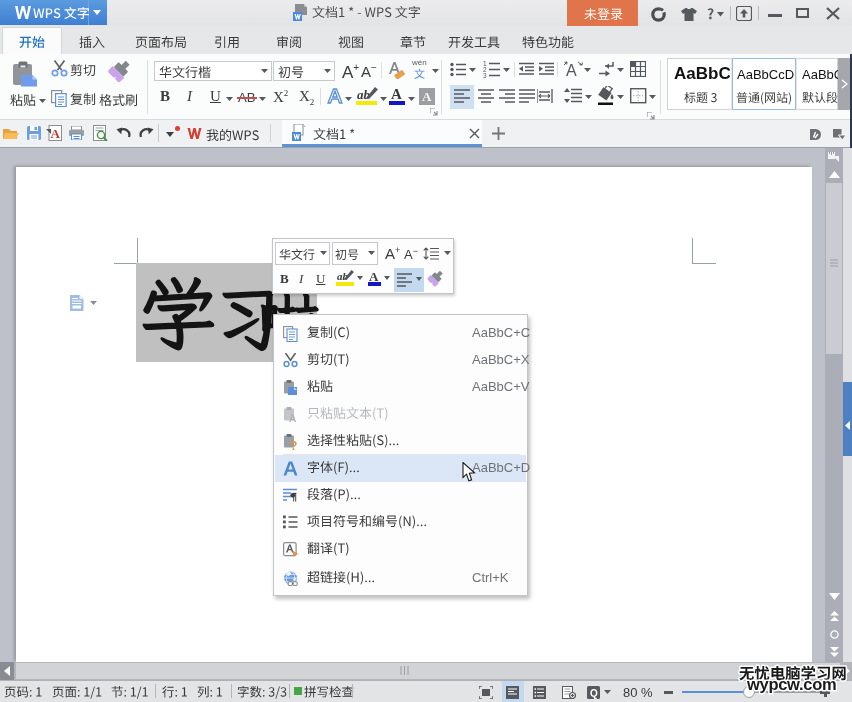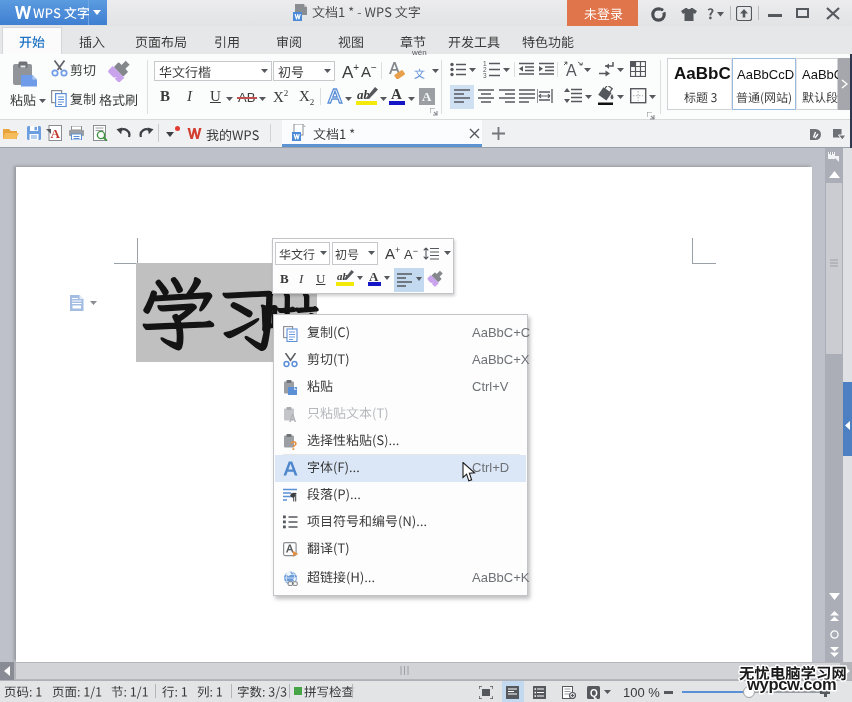--- a/index.html
+++ b/index.html
@@ -146,21 +146,21 @@
   </svg>
 <div class="abs" style="left:342px;top:62px;font:17px 'Liberation Sans';color:#3a3a3a">A<sup style="font-size:10px">+</sup></div>
 <div class="abs" style="left:361px;top:62px;font:15px 'Liberation Sans';color:#3a3a3a">A<sup style="font-size:10px">−</sup></div>
 <div class="abs" style="left:381px;top:62px;width:1px;height:17px;background:#dcdee0"></div>
 <svg class="abs" style="left:388px;top:61px" width="17" height="18">
 <path d="M1 13 L5.5 1 L7.5 1 L12 13 L10 13 L8.9 9.8 L4.1 9.8 L3 13 Z M4.8 8 L8.2 8 L6.5 3.2 Z" fill="#84878c"></path>
 <g transform="rotate(-35 11.5 13.5)">
       <rect x="6.5" y="11" width="10" height="5.5" rx="1" fill="#e8a04c"></rect>
     </g>
   </svg>
-<div class="abs" style="left:412px;top:48px;font:8px 'Liberation Sans';color:#55585d">wén</div>
+<div class="abs" style="left:412px;top:58px;font:8px 'Liberation Sans';color:#55585d">wén</div>
 <svg style="position:absolute;left:414px;top:67px;overflow:visible" width="13" height="14">
     <path d="M4.7 1.9C5.0 2.5 5.3 3.2 5.5 3.7L6.4 3.4C6.2 2.9 5.8 2.2 5.5 1.7ZM0.5 3.7V4.5H2.3C2.9 6.2 3.8 7.6 4.9 8.8C3.7 9.8 2.2 10.6 0.4 11.1C0.6 11.3 0.8 11.7 0.9 11.9C2.8 11.3 4.3 10.5 5.5 9.4C6.8 10.5 8.3 11.3 10.1 11.8C10.2 11.6 10.4 11.2 10.6 11.0C8.9 10.6 7.4 9.8 6.2 8.8C7.3 7.7 8.1 6.2 8.8 4.5H10.5V3.7ZM5.5 8.2C4.5 7.2 3.7 5.9 3.1 4.5H7.8C7.3 6.0 6.5 7.2 5.5 8.2Z" fill="#5b8fd6"></path>
   </svg>
 <svg class="abs" style="left:432px;top:69px" width="8" height="5">
     <path d="M0 0 L7 0 L3.5 4 Z" fill="#55585d"></path>
   </svg>
 <div class="abs" style="left:160px;top:88px;font:bold 15px 'Liberation Serif';color:#3a3a3a">B</div>
 <div class="abs" style="left:187px;top:88px;font:italic 15px 'Liberation Serif';color:#3a3a3a">I</div>
 <div class="abs" style="left:210px;top:88px;font:15px 'Liberation Serif';color:#3a3a3a;text-decoration:underline">U</div>
 <svg class="abs" style="left:226px;top:97px" width="8" height="5">
@@ -521,21 +521,21 @@
 <div class="abs" style="left:472px;top:352px;width:50px;font:13px 'Liberation Sans';color:#6e7176">AaBbC+X</div>
 <svg class="abs" style="left:283px;top:380px" width="15" height="16">
 <rect x="1" y="1.5" width="10" height="12" rx="1" fill="#9b9ea3"></rect>
 <rect x="3.5" y="0" width="5" height="3" rx="0.8" fill="#6e7176"></rect>
 <path d="M5 7 h9 v8 h-9 Z" fill="#5b8fd6"></path>
     <path d="M11 7 l3 3 h-3 Z" fill="#c9dcf5"></path>
   </svg>
 <svg style="position:absolute;left:307px;top:378px;overflow:visible" width="28" height="17">
     <path d="M0.7 3.2C1.1 4.1 1.4 5.2 1.5 6.0L2.3 5.8C2.2 5.0 1.8 3.9 1.5 3.0ZM5.2 2.9C5.0 3.7 4.6 5.0 4.2 5.8L4.9 6.0C5.3 5.3 5.7 4.1 6.1 3.1ZM6.0 8.3V14.0H6.9V13.4H11.1V14.0H12.1V8.3H9.2V5.6H12.5V4.7H9.2V2.1H8.2V8.3ZM6.9 12.5V9.2H11.1V12.5ZM0.6 6.6V7.5H2.7C2.2 8.9 1.2 10.6 0.4 11.5C0.5 11.7 0.8 12.1 0.9 12.4C1.6 11.6 2.3 10.3 2.9 8.9V14.0H3.8V9.1C4.4 9.8 5.0 10.6 5.3 11.0L5.8 10.3C5.6 9.9 4.3 8.6 3.8 8.2V7.5H6.0V6.6H3.8V2.1H2.9V6.6Z M15.9 4.5V8.2C15.9 9.8 15.7 12.1 13.5 13.4C13.7 13.6 13.9 13.9 14.1 14.1C16.5 12.5 16.8 10.1 16.8 8.2V4.5ZM16.5 11.3C17.0 12.1 17.6 13.1 17.9 13.7L18.6 13.2C18.3 12.6 17.7 11.6 17.2 10.9ZM14.1 2.8V10.7H14.9V3.7H17.7V10.7H18.6V2.8ZM19.3 8.3V14.0H20.2V13.4H24.2V14.0H25.1V8.3H22.3V5.6H25.5V4.7H22.3V2.1H21.4V8.3ZM20.2 12.5V9.2H24.2V12.5Z" fill="#3a3a3a"></path>
   </svg>
-<div class="abs" style="left:472px;top:379px;width:50px;font:13px 'Liberation Sans';color:#6e7176">Ctrl+V</div>
+<div class="abs" style="left:472px;top:379px;width:50px;font:13px 'Liberation Sans';color:#6e7176">AaBbC+V</div>
 <svg class="abs" style="left:283px;top:407px" width="15" height="16">
 <rect x="1" y="1.5" width="10" height="12" rx="1" fill="#c3c5c9"></rect>
 <rect x="3.5" y="0" width="5" height="3" rx="0.8" fill="#aaacb0"></rect>
 <text x="6" y="15" font-family="Liberation Sans" font-size="10" font-weight="bold" fill="#b0b3b8">A</text>
   </svg>
 <svg style="position:absolute;left:307px;top:405px;overflow:visible" width="83" height="17">
     <path d="M7.7 10.6C9.0 11.6 10.6 13.1 11.4 14.0L12.3 13.5C11.5 12.5 9.8 11.1 8.5 10.1ZM4.3 10.2C3.6 11.3 2.0 12.6 0.6 13.4C0.9 13.6 1.2 13.9 1.4 14.1C2.8 13.2 4.4 11.8 5.4 10.6ZM3.1 4.0H9.9V8.0H3.1ZM2.1 3.0V9.0H11.0V3.0Z M13.7 3.2C14.1 4.1 14.4 5.2 14.5 6.0L15.3 5.8C15.2 5.0 14.8 3.9 14.5 3.0ZM18.2 2.9C18.0 3.7 17.6 5.0 17.2 5.8L17.9 6.0C18.3 5.3 18.7 4.1 19.1 3.1ZM19.0 8.3V14.0H19.9V13.4H24.1V14.0H25.1V8.3H22.2V5.6H25.5V4.7H22.2V2.1H21.2V8.3ZM19.9 12.5V9.2H24.1V12.5ZM13.6 6.6V7.5H15.7C15.2 8.9 14.2 10.6 13.4 11.5C13.5 11.7 13.8 12.1 13.9 12.4C14.6 11.6 15.3 10.3 15.9 8.9V14.0H16.8V9.1C17.4 9.8 18.0 10.6 18.3 11.0L18.9 10.3C18.6 9.9 17.3 8.6 16.8 8.2V7.5H19.0V6.6H16.8V2.1H15.9V6.6Z M28.9 4.5V8.2C28.9 9.8 28.7 12.1 26.5 13.4C26.7 13.6 26.9 13.9 27.1 14.1C29.5 12.5 29.8 10.1 29.8 8.2V4.5ZM29.5 11.3C30.0 12.1 30.6 13.1 30.9 13.7L31.6 13.2C31.3 12.6 30.7 11.6 30.2 10.9ZM27.1 2.8V10.7H27.9V3.7H30.7V10.7H31.6V2.8ZM32.3 8.3V14.0H33.2V13.4H37.2V14.0H38.1V8.3H35.3V5.6H38.5V4.7H35.3V2.1H34.4V8.3ZM33.2 12.5V9.2H37.2V12.5Z M44.5 2.3C44.9 2.9 45.3 3.8 45.5 4.3L46.5 4.0C46.4 3.5 45.9 2.6 45.5 2.0ZM39.6 4.4V5.3H41.7C42.4 7.3 43.5 9.0 44.8 10.4C43.4 11.6 41.6 12.5 39.5 13.1C39.7 13.3 40.0 13.8 40.1 14.0C42.2 13.3 44.1 12.4 45.5 11.1C47.0 12.4 48.8 13.4 50.9 13.9C51.1 13.7 51.4 13.3 51.6 13.1C49.5 12.5 47.7 11.6 46.3 10.4C47.6 9.0 48.6 7.4 49.3 5.3H51.4V4.4ZM45.6 9.7C44.3 8.5 43.4 7.0 42.7 5.3H48.2C47.6 7.1 46.7 8.5 45.6 9.7Z M58.0 2.1V4.8H52.8V5.8H56.8C55.8 8.0 54.2 10.1 52.5 11.2C52.7 11.4 53.0 11.7 53.2 12.0C55.1 10.7 56.8 8.4 57.8 5.8H58.0V10.6H54.9V11.6H58.0V14.0H59.0V11.6H62.0V10.6H59.0V5.8H59.2C60.2 8.4 61.9 10.7 63.8 11.9C64.0 11.7 64.3 11.3 64.5 11.1C62.7 10.1 61.1 8.0 60.2 5.8H64.2V4.8H59.0V2.1Z M68.1 15.5 68.8 15.2C67.7 13.4 67.2 11.2 67.2 9.0C67.2 6.8 67.7 4.6 68.8 2.7L68.1 2.4C66.9 4.3 66.2 6.4 66.2 9.0C66.2 11.5 66.9 13.6 68.1 15.5Z M72.7 13.0H73.9V4.5H76.8V3.5H69.8V4.5H72.7Z M78.5 15.5C79.7 13.6 80.4 11.5 80.4 9.0C80.4 6.4 79.7 4.3 78.5 2.4L77.7 2.7C78.8 4.6 79.4 6.8 79.4 9.0C79.4 11.2 78.8 13.4 77.7 15.2Z" fill="#b4b7bc"></path>
   </svg>
 <svg class="abs" style="left:283px;top:434px" width="16" height="16">
 <rect x="1" y="1.5" width="10" height="12" rx="1" fill="#9b9ea3"></rect>
@@ -544,21 +544,21 @@
   </svg>
 <svg style="position:absolute;left:307px;top:432px;overflow:visible" width="94" height="17">
     <path d="M0.8 3.1C1.5 3.7 2.4 4.6 2.8 5.2L3.6 4.6C3.2 4.0 2.3 3.1 1.5 2.5ZM5.8 2.5C5.5 3.6 4.9 4.8 4.2 5.5C4.5 5.7 4.9 5.9 5.1 6.1C5.4 5.7 5.7 5.2 5.9 4.7H7.8V6.6H4.2V7.5H6.5C6.3 9.2 5.8 10.4 3.8 11.1C4.0 11.3 4.3 11.7 4.4 11.9C6.6 11.1 7.2 9.6 7.5 7.5H8.8V10.5C8.8 11.5 9.0 11.8 10.0 11.8C10.2 11.8 11.1 11.8 11.3 11.8C12.1 11.8 12.4 11.4 12.5 9.7C12.2 9.7 11.8 9.5 11.6 9.3C11.6 10.7 11.5 10.9 11.2 10.9C11.0 10.9 10.3 10.9 10.2 10.9C9.8 10.9 9.8 10.8 9.8 10.5V7.5H12.4V6.6H8.8V4.7H11.8V3.9H8.8V2.1H7.8V3.9H6.3C6.5 3.5 6.6 3.1 6.7 2.7ZM3.3 7.1H0.7V8.0H2.3V11.9C1.8 12.2 1.2 12.6 0.6 13.2L1.2 14.0C2.0 13.2 2.7 12.6 3.2 12.6C3.4 12.6 3.8 12.9 4.4 13.2C5.2 13.8 6.3 13.9 7.8 13.9C9.1 13.9 11.3 13.8 12.3 13.8C12.3 13.5 12.5 13.0 12.6 12.7C11.3 12.9 9.3 13.0 7.8 13.0C6.4 13.0 5.3 12.9 4.5 12.4C3.9 12.0 3.6 11.7 3.3 11.7Z M15.3 2.1V4.7H13.6V5.6H15.3V8.4C14.6 8.6 14.0 8.8 13.5 8.9L13.7 9.9L15.3 9.3V12.8C15.3 13.0 15.2 13.1 15.1 13.1C14.9 13.1 14.4 13.1 13.9 13.1C14.0 13.3 14.1 13.7 14.1 14.0C15.0 14.0 15.5 14.0 15.8 13.8C16.1 13.7 16.2 13.4 16.2 12.8V9.0L17.8 8.5L17.6 7.6L16.2 8.1V5.6H17.8V4.7H16.2V2.1ZM23.5 3.7C23.0 4.3 22.3 4.9 21.6 5.4C20.9 4.9 20.4 4.3 19.9 3.7ZM18.1 2.8V3.7H19.0C19.5 4.5 20.1 5.3 20.9 5.9C19.8 6.5 18.7 7.0 17.6 7.3C17.8 7.5 18.0 7.8 18.1 8.1C19.3 7.7 20.5 7.2 21.6 6.5C22.6 7.2 23.8 7.7 25.1 8.1C25.2 7.8 25.5 7.4 25.7 7.3C24.4 7.0 23.3 6.6 22.4 6.0C23.4 5.2 24.3 4.2 24.8 3.1L24.2 2.7L24.1 2.8ZM21.1 7.6V8.8H18.4V9.7H21.1V11.0H17.8V11.9H21.1V14.1H22.0V11.9H25.4V11.0H22.0V9.7H24.5V8.8H22.0V7.6Z M28.2 2.1V14.0H29.2V2.1ZM27.0 4.6C26.9 5.6 26.7 7.0 26.4 7.9L27.1 8.2C27.5 7.2 27.7 5.7 27.8 4.7ZM29.3 4.5C29.7 5.2 30.1 6.1 30.2 6.7L30.9 6.3C30.8 5.8 30.4 4.9 30.0 4.2ZM30.3 12.6V13.6H38.3V12.6H35.1V9.4H37.7V8.5H35.1V5.8H38.0V4.8H35.1V2.1H34.1V4.8H32.5C32.6 4.2 32.8 3.5 32.9 2.8L32.0 2.7C31.7 4.4 31.1 6.2 30.4 7.3C30.6 7.4 31.1 7.7 31.3 7.8C31.6 7.2 31.9 6.6 32.2 5.8H34.1V8.5H31.3V9.4H34.1V12.6Z M39.7 3.2C40.1 4.1 40.4 5.2 40.5 6.0L41.3 5.8C41.2 5.0 40.8 3.9 40.5 3.0ZM44.2 2.9C44.0 3.7 43.6 5.0 43.2 5.8L43.9 6.0C44.3 5.3 44.7 4.1 45.1 3.1ZM45.0 8.3V14.0H45.9V13.4H50.1V14.0H51.1V8.3H48.2V5.6H51.5V4.7H48.2V2.1H47.2V8.3ZM45.9 12.5V9.2H50.1V12.5ZM39.6 6.6V7.5H41.7C41.2 8.9 40.2 10.6 39.4 11.5C39.5 11.7 39.8 12.1 39.9 12.4C40.6 11.6 41.3 10.3 41.9 8.9V14.0H42.8V9.1C43.4 9.8 44.0 10.6 44.3 11.0L44.9 10.3C44.6 9.9 43.3 8.6 42.8 8.2V7.5H45.0V6.6H42.8V2.1H41.9V6.6Z M54.9 4.5V8.2C54.9 9.8 54.7 12.1 52.5 13.4C52.7 13.6 52.9 13.9 53.1 14.1C55.5 12.5 55.8 10.1 55.8 8.2V4.5ZM55.5 11.3C56.0 12.1 56.6 13.1 56.9 13.7L57.6 13.2C57.3 12.6 56.7 11.6 56.2 10.9ZM53.1 2.8V10.7H53.9V3.7H56.7V10.7H57.6V2.8ZM58.3 8.3V14.0H59.2V13.4H63.2V14.0H64.1V8.3H61.3V5.6H64.5V4.7H61.3V2.1H60.4V8.3ZM59.2 12.5V9.2H63.2V12.5Z M68.1 15.5 68.8 15.2C67.7 13.4 67.2 11.2 67.2 9.0C67.2 6.8 67.7 4.6 68.8 2.7L68.1 2.4C66.9 4.3 66.2 6.4 66.2 9.0C66.2 11.5 66.9 13.6 68.1 15.5Z M73.3 13.2C75.3 13.2 76.6 12.0 76.6 10.5C76.6 9.0 75.7 8.4 74.6 7.9L73.3 7.3C72.5 7.0 71.7 6.7 71.7 5.7C71.7 4.9 72.4 4.4 73.5 4.4C74.3 4.4 75.0 4.7 75.6 5.2L76.3 4.5C75.6 3.8 74.6 3.3 73.5 3.3C71.7 3.3 70.5 4.4 70.5 5.8C70.5 7.2 71.5 7.9 72.4 8.3L73.8 8.9C74.7 9.3 75.4 9.6 75.4 10.6C75.4 11.5 74.6 12.1 73.4 12.1C72.4 12.1 71.4 11.6 70.7 10.9L70.0 11.8C70.8 12.6 72.0 13.2 73.3 13.2Z M78.4 15.5C79.6 13.6 80.3 11.5 80.3 9.0C80.3 6.4 79.6 4.3 78.4 2.4L77.7 2.7C78.8 4.6 79.4 6.8 79.4 9.0C79.4 11.2 78.8 13.4 77.7 15.2Z M83.3 13.2C83.8 13.2 84.2 12.8 84.2 12.3C84.2 11.7 83.8 11.4 83.3 11.4C82.9 11.4 82.5 11.7 82.5 12.3C82.5 12.8 82.9 13.2 83.3 13.2Z M87.0 13.2C87.4 13.2 87.8 12.8 87.8 12.3C87.8 11.7 87.4 11.4 87.0 11.4C86.5 11.4 86.1 11.7 86.1 12.3C86.1 12.8 86.5 13.2 87.0 13.2Z M90.6 13.2C91.0 13.2 91.4 12.8 91.4 12.3C91.4 11.7 91.0 11.4 90.6 11.4C90.1 11.4 89.7 11.7 89.7 12.3C89.7 12.8 90.1 13.2 90.6 13.2Z" fill="#3a3a3a"></path>
   </svg>
 <svg class="abs" style="left:283px;top:461px" width="15" height="15">
 <path d="M0.5 14.5 L5.8 0.5 L9.2 0.5 L14.5 14.5 L11.8 14.5 L10.4 10.8 L4.6 10.8 L3.2 14.5 Z M5.4 8.6 L9.6 8.6 L7.5 2.8 Z" fill="#4e87cd"></path>
   </svg>
 <svg style="position:absolute;left:307px;top:459px;overflow:visible" width="54" height="17">
     <path d="M6.0 8.3V9.1H0.9V10.0H6.0V12.8C6.0 13.0 5.9 13.1 5.7 13.1C5.4 13.1 4.6 13.1 3.7 13.1C3.9 13.3 4.1 13.8 4.1 14.0C5.3 14.0 5.9 14.0 6.4 13.9C6.9 13.7 7.0 13.4 7.0 12.8V10.0H12.1V9.1H7.0V8.6C8.2 8.0 9.3 7.1 10.1 6.3L9.5 5.8L9.2 5.8H3.0V6.8H8.3C7.6 7.3 6.7 7.9 6.0 8.3ZM5.5 2.3C5.8 2.6 6.0 3.1 6.2 3.4H1.0V6.1H2.0V4.4H11.0V6.1H12.0V3.4H7.3C7.1 3.0 6.8 2.4 6.5 2.0Z M16.3 2.1C15.6 4.1 14.5 6.0 13.4 7.3C13.6 7.5 13.9 8.1 14.0 8.3C14.4 7.8 14.7 7.3 15.1 6.8V14.0H16.0V5.1C16.5 4.3 16.8 3.3 17.2 2.4ZM18.4 10.7V11.6H20.6V14.0H21.5V11.6H23.6V10.7H21.5V6.2C22.3 8.5 23.6 10.7 24.9 11.9C25.1 11.6 25.4 11.3 25.6 11.1C24.2 10.0 22.9 7.8 22.1 5.6H25.4V4.7H21.5V2.1H20.6V4.7H16.9V5.6H20.0C19.2 7.9 17.8 10.1 16.4 11.2C16.6 11.4 16.9 11.7 17.1 11.9C18.4 10.7 19.7 8.6 20.6 6.3V10.7Z M29.1 15.5 29.8 15.2C28.7 13.4 28.2 11.2 28.2 9.0C28.2 6.8 28.7 4.6 29.8 2.7L29.1 2.4C27.9 4.3 27.2 6.4 27.2 9.0C27.2 11.5 27.9 13.6 29.1 15.5Z M31.7 13.0H32.9V8.7H36.5V7.7H32.9V4.5H37.2V3.5H31.7Z M38.9 15.5C40.1 13.6 40.8 11.5 40.8 9.0C40.8 6.4 40.1 4.3 38.9 2.4L38.1 2.7C39.2 4.6 39.8 6.8 39.8 9.0C39.8 11.2 39.2 13.4 38.1 15.2Z M43.8 13.2C44.2 13.2 44.6 12.8 44.6 12.3C44.6 11.7 44.2 11.4 43.8 11.4C43.3 11.4 42.9 11.7 42.9 12.3C42.9 12.8 43.3 13.2 43.8 13.2Z M47.4 13.2C47.9 13.2 48.2 12.8 48.2 12.3C48.2 11.7 47.9 11.4 47.4 11.4C46.9 11.4 46.5 11.7 46.5 12.3C46.5 12.8 46.9 13.2 47.4 13.2Z M51.0 13.2C51.5 13.2 51.9 12.8 51.9 12.3C51.9 11.7 51.5 11.4 51.0 11.4C50.5 11.4 50.1 11.7 50.1 12.3C50.1 12.8 50.5 13.2 51.0 13.2Z" fill="#3a3a3a"></path>
   </svg>
-<div class="abs" style="left:472px;top:460px;width:50px;font:13px 'Liberation Sans';color:#6e7176">Ctrl+D</div>
+<div class="abs" style="left:472px;top:460px;width:50px;font:13px 'Liberation Sans';color:#6e7176">AaBbC+D</div>
 <svg class="abs" style="left:283px;top:488px" width="15" height="14">
 <path d="M0 1.5 h14 M0 5 h8 M0 8.5 h8 M0 12 h4" stroke="#5b8fd6" stroke-width="1.5"></path>
 <circle cx="9.8" cy="7.3" r="2.4" fill="#3c3f44"></circle>
 <rect x="9.8" y="4.9" width="3.4" height="1.1" fill="#3c3f44"></rect>
 <rect x="10.2" y="4.9" width="1" height="8.6" fill="#3c3f44"></rect>
 <rect x="12.2" y="4.9" width="1" height="8.6" fill="#3c3f44"></rect>
   </svg>
 <svg style="position:absolute;left:307px;top:486px;overflow:visible" width="55" height="17">
     <path d="M7.0 2.6V4.1C7.0 5.1 6.8 6.2 5.5 7.1C5.7 7.2 6.1 7.5 6.2 7.7C7.6 6.8 7.9 5.3 7.9 4.2V3.4H9.7V5.9C9.7 6.7 9.9 7.1 10.8 7.1C10.9 7.1 11.6 7.1 11.7 7.1C12.0 7.1 12.3 7.1 12.4 7.0C12.4 6.8 12.3 6.5 12.3 6.3C12.2 6.3 11.9 6.3 11.7 6.3C11.6 6.3 11.0 6.3 10.8 6.3C10.7 6.3 10.6 6.2 10.6 5.9V2.6ZM6.1 8.0V8.8H7.0L6.5 9.0C6.9 10.1 7.5 11.0 8.2 11.8C7.3 12.5 6.3 13.0 5.1 13.3C5.3 13.5 5.5 13.8 5.6 14.1C6.9 13.7 8.0 13.2 8.9 12.5C9.8 13.2 10.7 13.7 11.9 14.0C12.0 13.8 12.3 13.4 12.5 13.2C11.4 12.9 10.4 12.4 9.6 11.8C10.5 10.9 11.2 9.7 11.5 8.2L10.9 7.9L10.8 8.0ZM7.3 8.8H10.4C10.0 9.8 9.5 10.6 8.9 11.2C8.2 10.5 7.7 9.7 7.3 8.8ZM1.5 3.2V10.8L0.4 11.0L0.6 11.9L1.5 11.7V13.9H2.5V11.6L5.7 11.1L5.6 10.2L2.5 10.7V8.8H5.4V7.9H2.5V6.1H5.4V5.3H2.5V3.8C3.6 3.5 4.8 3.2 5.8 2.7L5.0 2.0C4.2 2.4 2.8 2.9 1.6 3.2Z M13.8 13.2 14.5 14.0C15.3 13.0 16.2 11.8 17.0 10.7L16.4 10.0C15.6 11.1 14.5 12.5 13.8 13.2ZM14.4 5.5C15.1 5.9 16.1 6.5 16.6 6.9L17.2 6.1C16.7 5.7 15.7 5.2 15.0 4.8ZM13.5 8.0C14.3 8.3 15.3 8.9 15.8 9.3L16.3 8.6C15.9 8.2 14.9 7.6 14.1 7.3ZM19.8 4.5C19.2 5.5 18.2 6.7 16.8 7.6C17.0 7.8 17.3 8.0 17.5 8.2C18.0 7.9 18.5 7.4 19.0 7.0C19.4 7.4 20.0 7.9 20.6 8.3C19.4 8.9 18.1 9.4 16.9 9.7C17.1 9.9 17.3 10.2 17.4 10.5L18.2 10.2V14.0H19.2V13.5H23.3V14.0H24.2V10.2H18.5C19.5 9.8 20.5 9.4 21.4 8.8C22.6 9.5 23.9 10.0 25.1 10.4C25.2 10.2 25.5 9.8 25.7 9.6C24.5 9.3 23.3 8.8 22.2 8.3C23.2 7.6 24.0 6.8 24.6 5.9L24.0 5.5L23.8 5.5H20.2C20.4 5.3 20.6 5.0 20.7 4.7ZM19.2 12.7V10.9H23.3V12.7ZM23.2 6.3C22.7 6.8 22.1 7.4 21.4 7.8C20.7 7.4 20.0 6.9 19.5 6.4L19.6 6.3ZM13.8 3.0V3.9H16.7V5.0H17.7V3.9H21.2V5.0H22.2V3.9H25.2V3.0H22.2V2.1H21.2V3.0H17.7V2.1H16.7V3.0Z M29.1 15.5 29.8 15.2C28.7 13.4 28.2 11.2 28.2 9.0C28.2 6.8 28.7 4.6 29.8 2.7L29.1 2.4C27.9 4.3 27.2 6.4 27.2 9.0C27.2 11.5 27.9 13.6 29.1 15.5Z M31.7 13.0H32.9V9.2H34.5C36.6 9.2 38.0 8.3 38.0 6.3C38.0 4.2 36.6 3.5 34.4 3.5H31.7ZM32.9 8.2V4.4H34.3C35.9 4.4 36.8 4.9 36.8 6.3C36.8 7.6 36.0 8.2 34.3 8.2Z M39.9 15.5C41.1 13.6 41.8 11.5 41.8 9.0C41.8 6.4 41.1 4.3 39.9 2.4L39.2 2.7C40.3 4.6 40.8 6.8 40.8 9.0C40.8 11.2 40.3 13.4 39.2 15.2Z M44.8 13.2C45.3 13.2 45.7 12.8 45.7 12.3C45.7 11.7 45.3 11.4 44.8 11.4C44.3 11.4 44.0 11.7 44.0 12.3C44.0 12.8 44.3 13.2 44.8 13.2Z M48.4 13.2C48.9 13.2 49.3 12.8 49.3 12.3C49.3 11.7 48.9 11.4 48.4 11.4C48.0 11.4 47.6 11.7 47.6 12.3C47.6 12.8 48.0 13.2 48.4 13.2Z M52.1 13.2C52.5 13.2 52.9 12.8 52.9 12.3C52.9 11.7 52.5 11.4 52.1 11.4C51.6 11.4 51.2 11.7 51.2 12.3C51.2 12.8 51.6 13.2 52.1 13.2Z" fill="#3a3a3a"></path>
   </svg>
@@ -584,21 +584,21 @@
 <path d="M7.5 0.5 a4.2 6.5 0 0 0 0 13 a4.2 6.5 0 0 0 0 -13 M1 7 h13 M2 3.3 h11 M2 10.7 h11" stroke="#d5e4f5" stroke-width="0.9" fill="none"></path>
 <path d="M3 2 a6.5 6.5 0 0 1 4 -1.4 l1.5 2.8 l-3.5 1.8 Z" fill="#eef4fb"></path>
 <path d="M10 8 l3 -1.5 a6.5 6.5 0 0 1 -1.5 4.5 Z" fill="#eef4fb"></path>
 <rect x="5.2" y="10.8" width="4.2" height="3.6" rx="0.6" fill="#fdfdfd" stroke="#6b6e73" stroke-width="0.9"></rect>
 <rect x="10" y="10.8" width="4.2" height="3.6" rx="0.6" fill="#fdfdfd" stroke="#6b6e73" stroke-width="0.9"></rect>
 <path d="M9.4 12.6 h1.2" stroke="#6b6e73" stroke-width="0.9"></path>
   </svg>
 <svg style="position:absolute;left:307px;top:569px;overflow:visible" width="70" height="17">
     <path d="M7.7 8.5H10.8V10.9H7.7ZM6.8 7.7V11.7H11.8V7.7ZM1.3 7.9C1.2 10.2 1.1 12.3 0.4 13.6C0.6 13.7 1.0 13.9 1.1 14.1C1.5 13.4 1.8 12.5 1.9 11.5C2.8 13.3 4.4 13.7 7.2 13.7H12.2C12.3 13.4 12.5 13.0 12.6 12.7C11.8 12.8 7.8 12.8 7.2 12.8C5.9 12.8 4.9 12.7 4.1 12.3V9.7H6.1V8.9H4.1V7.0H6.1C6.3 7.2 6.6 7.3 6.7 7.4C8.1 6.6 8.9 5.4 9.1 3.5H11.1C11.0 5.2 10.9 5.8 10.8 6.0C10.7 6.1 10.5 6.1 10.3 6.1C10.2 6.1 9.7 6.1 9.1 6.1C9.3 6.3 9.3 6.7 9.4 6.9C9.9 7.0 10.5 7.0 10.8 6.9C11.1 6.9 11.3 6.8 11.5 6.6C11.8 6.3 12.0 5.4 12.1 3.0C12.1 2.9 12.1 2.6 12.1 2.6H6.4V3.5H8.2C8.0 5.0 7.4 6.0 6.2 6.7V6.1H3.9V4.5H6.0V3.6H3.9V2.1H3.0V3.6H0.9V4.5H3.0V6.1H0.7V7.0H3.2V11.8C2.7 11.4 2.3 10.7 2.1 9.9C2.1 9.3 2.1 8.6 2.1 8.0Z M17.6 2.9C18.0 3.6 18.4 4.6 18.6 5.2L19.4 4.9C19.2 4.2 18.8 3.3 18.4 2.6ZM14.8 2.1C14.5 3.3 14.0 4.5 13.4 5.3C13.5 5.6 13.8 6.0 13.8 6.2C14.2 5.7 14.6 5.1 14.9 4.4H17.4V3.6H15.2C15.4 3.2 15.5 2.7 15.6 2.3ZM13.6 8.7V9.5H15.1V12.0C15.1 12.6 14.7 13.0 14.4 13.2C14.6 13.4 14.9 13.7 15.0 13.9C15.1 13.7 15.5 13.4 17.4 12.1C17.3 11.9 17.2 11.5 17.1 11.3L16.0 12.1V9.5H17.4V8.7H16.0V6.9H17.1V6.0H14.1V6.9H15.1V8.7ZM19.8 9.2V10.1H22.3V12.3H23.2V10.1H25.4V9.2H23.2V7.5H25.1L25.1 6.7H23.2V5.1H22.3V6.7H20.9C21.2 6.0 21.6 5.3 21.9 4.5H25.4V3.6H22.2C22.3 3.2 22.5 2.7 22.6 2.2L21.7 2.0C21.6 2.6 21.4 3.1 21.3 3.6H19.6V4.5H21.0C20.7 5.2 20.5 5.7 20.4 6.0C20.2 6.4 20.0 6.8 19.8 6.8C19.9 7.1 20.0 7.5 20.1 7.7C20.2 7.6 20.6 7.5 21.1 7.5H22.3V9.2ZM19.3 6.7H17.2V7.6H18.4V11.8C18.0 12.0 17.4 12.5 16.9 13.0L17.6 13.9C18.1 13.2 18.6 12.5 19.0 12.5C19.2 12.5 19.6 12.9 20.0 13.2C20.7 13.6 21.5 13.8 22.6 13.8C23.4 13.8 24.7 13.7 25.4 13.7C25.4 13.4 25.5 12.9 25.6 12.7C24.8 12.8 23.4 12.8 22.6 12.8C21.6 12.8 20.8 12.7 20.2 12.3C19.8 12.1 19.6 11.9 19.3 11.8Z M31.9 4.7C32.3 5.3 32.7 6.0 32.9 6.4L33.6 6.1C33.5 5.6 33.1 5.0 32.7 4.4ZM28.1 2.1V4.7H26.5V5.6H28.1V8.5C27.4 8.7 26.8 8.9 26.4 9.0L26.6 9.9L28.1 9.5V12.9C28.1 13.1 28.0 13.1 27.9 13.1C27.7 13.1 27.2 13.1 26.7 13.1C26.9 13.4 27.0 13.8 27.0 14.0C27.8 14.0 28.2 14.0 28.5 13.8C28.9 13.7 29.0 13.4 29.0 12.9V9.2L30.3 8.7L30.1 7.8L29.0 8.2V5.6H30.3V4.7H29.0V2.1ZM33.4 2.3C33.6 2.7 33.8 3.1 34.0 3.4H31.0V4.3H38.0V3.4H35.0C34.8 3.0 34.5 2.6 34.3 2.2ZM36.0 4.4C35.8 5.1 35.3 5.9 34.9 6.5H30.5V7.3H38.4V6.5H35.9C36.2 6.0 36.6 5.3 36.9 4.7ZM35.9 9.6C35.7 10.4 35.3 11.1 34.7 11.6C34.0 11.3 33.3 11.0 32.6 10.8C32.8 10.5 33.1 10.0 33.3 9.6ZM31.2 11.2C32.0 11.5 33.0 11.8 33.9 12.2C33.0 12.7 31.7 13.0 30.2 13.2C30.3 13.4 30.5 13.7 30.6 14.0C32.4 13.7 33.9 13.3 34.9 12.6C35.9 13.1 36.9 13.6 37.5 14.1L38.2 13.3C37.5 12.9 36.6 12.4 35.6 12.0C36.2 11.4 36.7 10.6 36.9 9.6H38.5V8.8H33.8C34.0 8.4 34.2 8.0 34.4 7.6L33.5 7.4C33.3 7.8 33.1 8.3 32.8 8.8H30.4V9.6H32.3C31.9 10.2 31.6 10.8 31.2 11.2Z M42.1 15.5 42.8 15.2C41.7 13.4 41.2 11.2 41.2 9.0C41.2 6.8 41.7 4.6 42.8 2.7L42.1 2.4C40.9 4.3 40.2 6.4 40.2 9.0C40.2 11.5 40.9 13.6 42.1 15.5Z M44.7 13.0H45.9V8.5H50.3V13.0H51.6V3.5H50.3V7.5H45.9V3.5H44.7Z M54.1 15.5C55.3 13.6 56.1 11.5 56.1 9.0C56.1 6.4 55.3 4.3 54.1 2.4L53.4 2.7C54.5 4.6 55.1 6.8 55.1 9.0C55.1 11.2 54.5 13.4 53.4 15.2Z M59.1 13.2C59.5 13.2 59.9 12.8 59.9 12.3C59.9 11.7 59.5 11.4 59.1 11.4C58.6 11.4 58.2 11.7 58.2 12.3C58.2 12.8 58.6 13.2 59.1 13.2Z M62.7 13.2C63.1 13.2 63.5 12.8 63.5 12.3C63.5 11.7 63.1 11.4 62.7 11.4C62.2 11.4 61.8 11.7 61.8 12.3C61.8 12.8 62.2 13.2 62.7 13.2Z M66.3 13.2C66.8 13.2 67.1 12.8 67.1 12.3C67.1 11.7 66.8 11.4 66.3 11.4C65.8 11.4 65.4 11.7 65.4 12.3C65.4 12.8 65.8 13.2 66.3 13.2Z" fill="#3a3a3a"></path>
   </svg>
-<div class="abs" style="left:472px;top:570px;width:50px;font:13px 'Liberation Sans';color:#6e7176">AaBbC+K</div>
+<div class="abs" style="left:472px;top:570px;width:50px;font:13px 'Liberation Sans';color:#6e7176">Ctrl+K</div>
 <svg class="abs" style="left:462px;top:462px" width="14" height="21">
 <path d="M1 0.5 L1 15.5 L4.6 12.2 L6.8 18.8 L9.6 17.8 L7.4 11.3 L12.5 10.9 Z" fill="#fff" stroke="#1a1a1a" stroke-width="1.1"></path>
   </svg>
 <div class="abs" style="left:0;top:662px;width:852px;height:18px;background:#b3b5bb"></div>
 <div class="abs" style="left:0;top:662px;width:14px;height:18px;background:#898c94"></div>
 <svg class="abs" style="left:4px;top:666px" width="7" height="10">
     <path d="M6 0 L0 5 L6 10 Z" fill="#fff"></path>
   </svg>
 <div class="abs" style="left:16px;top:663px;width:824px;height:16px;background:#d2d3d7"></div>
 <svg class="abs" style="left:400px;top:666px" width="10" height="9">
@@ -657,21 +657,21 @@
 <circle cx="10.5" cy="9.5" r="3" fill="#e3e4e6" stroke="#55585d" stroke-width="1.2"></circle>
     <path d="M10.5 8 v3 M9 9.5 h3" stroke="#55585d" stroke-width="1"></path>
   </svg>
 <svg class="abs" style="left:587px;top:686px" width="13" height="13">
 <rect x="0" y="0" width="13" height="13" rx="1.5" fill="#55585d"></rect>
 <text x="3" y="10.5" font-family="Liberation Sans" font-size="10" font-weight="bold" fill="#fff">Q</text>
   </svg>
 <svg class="abs" style="left:604px;top:690px" width="8" height="5">
     <path d="M0 0 L7 0 L3.5 4 Z" fill="#55585d"></path>
   </svg>
-<div class="abs" style="left:623px;top:685px;font:13px 'Liberation Sans';color:#3a3a3a">100 %</div>
+<div class="abs" style="left:623px;top:685px;font:13px 'Liberation Sans';color:#3a3a3a">80 %</div>
 <div class="abs" style="left:664px;top:691px;width:9px;height:2.5px;background:#55585d"></div>
 <div class="abs" style="left:682px;top:691px;width:66px;height:2px;background:#5b8fd6"></div>
 <div class="abs" style="left:748px;top:691px;width:78px;height:2px;background:#9b9ea3"></div>
 <div class="abs" style="left:743px;top:686px;width:12px;height:12px;border-radius:50%;background:#fdfdfd;border:1px solid #9b9ea3"></div>
 <div class="abs" style="left:824px;top:687px;width:2.5px;height:10px;background:#55585d"></div>
 <div class="abs" style="left:820px;top:691px;width:10px;height:2.5px;background:#55585d"></div>
 <svg class="abs" style="left:739px;top:666px;overflow:visible" width="110" height="18">
     <path d="M1.6 0.9V2.7H6.5C6.4 3.5 6.4 4.4 6.3 5.3H0.7V7.1H5.9C5.3 9.4 3.9 11.5 0.4 12.8C0.9 13.2 1.4 13.9 1.7 14.4C5.4 12.8 7.0 10.3 7.7 7.6V11.5C7.7 13.4 8.3 14.0 10.2 14.0C10.6 14.0 12.1 14.0 12.5 14.0C14.2 14.0 14.7 13.3 14.9 10.7C14.4 10.5 13.6 10.2 13.2 9.9C13.1 11.9 13.0 12.2 12.4 12.2C12.0 12.2 10.8 12.2 10.5 12.2C9.8 12.2 9.7 12.1 9.7 11.5V7.1H14.8V5.3H8.2C8.3 4.4 8.3 3.5 8.4 2.7H13.9V0.9Z M25.1 6.2V11.8C25.1 13.5 25.4 14.1 27.0 14.1C27.3 14.1 28.1 14.1 28.4 14.1C29.7 14.1 30.2 13.4 30.3 10.8C29.8 10.6 29.0 10.3 28.7 10.0C28.6 12.1 28.5 12.4 28.2 12.4C28.0 12.4 27.4 12.4 27.3 12.4C27.0 12.4 26.9 12.3 26.9 11.8V6.2ZM16.4 3.0C16.3 4.2 16.0 6.0 15.7 7.0L17.0 7.5C17.4 6.3 17.7 4.5 17.7 3.1ZM17.8 -0.1V14.4H19.6V4.0C19.8 4.7 20.1 5.6 20.2 6.1L21.5 5.5L21.5 5.2H23.2C22.9 8.2 22.1 11.1 19.7 13.0C20.2 13.3 20.8 13.8 21.1 14.3C23.8 12.1 24.7 8.7 25.0 5.2H30.0V3.5H25.1C25.2 2.3 25.2 1.2 25.2 0.0H23.4C23.4 1.2 23.4 2.3 23.3 3.5H21.3V4.6C21.0 3.9 20.7 3.1 20.5 2.5L19.6 2.8V-0.1ZM26.1 1.1C26.8 1.8 27.7 2.8 28.1 3.5L29.4 2.4C29.0 1.8 28.1 0.8 27.4 0.2Z M37.4 7.1V8.6H34.4V7.1ZM39.4 7.1H42.4V8.6H39.4ZM37.4 5.4H34.4V3.9H37.4ZM39.4 5.4V3.9H42.4V5.4ZM32.5 2.1V11.3H34.4V10.4H37.4V11.2C37.4 13.6 38.0 14.2 40.1 14.2C40.6 14.2 42.6 14.2 43.1 14.2C45.0 14.2 45.5 13.3 45.8 10.9C45.4 10.8 44.8 10.5 44.3 10.3V2.1H39.4V0.0H37.4V2.1ZM44.0 10.4C43.8 11.9 43.6 12.3 42.9 12.3C42.5 12.3 40.8 12.3 40.3 12.3C39.5 12.3 39.4 12.2 39.4 11.2V10.4Z M55.6 8.0C55.1 8.8 54.6 9.5 54.1 10.1V6.1C54.6 6.7 55.1 7.3 55.6 8.0ZM56.6 9.4C57.1 10.0 57.5 10.7 57.7 11.2L58.8 10.3V12.0H54.1V10.6C54.4 10.9 54.8 11.4 54.9 11.6C55.5 11.0 56.1 10.2 56.6 9.4ZM58.8 4.7V9.8C58.5 9.2 58.0 8.5 57.4 7.8C57.9 6.7 58.4 5.5 58.7 4.2L57.1 3.9C56.9 4.8 56.7 5.6 56.3 6.4C55.9 5.9 55.5 5.4 55.0 5.0L54.1 5.7V4.7H52.4V13.7H58.8V14.4H60.5V4.7ZM54.7 0.4C55.0 0.9 55.3 1.5 55.6 2.1H52.1V3.8H60.9V2.1H57.6C57.3 1.4 56.8 0.5 56.4 -0.1ZM50.2 1.9V4.1H48.9V1.9ZM47.3 0.5V6.2C47.3 8.3 47.3 11.3 46.5 13.4C46.8 13.6 47.5 14.1 47.8 14.4C48.4 13.0 48.7 11.0 48.8 9.2H50.2V12.4C50.2 12.6 50.1 12.7 49.9 12.7C49.8 12.7 49.3 12.7 48.8 12.6C49.0 13.1 49.3 13.8 49.3 14.2C50.1 14.2 50.7 14.2 51.2 13.9C51.6 13.7 51.7 13.2 51.7 12.4V0.5ZM50.2 5.6V7.6H48.9L48.9 6.1V5.6Z M68.3 7.7V8.6H62.4V10.3H68.3V12.3C68.3 12.5 68.2 12.6 67.9 12.6C67.6 12.6 66.5 12.6 65.5 12.5C65.8 13.0 66.1 13.8 66.2 14.3C67.5 14.3 68.5 14.3 69.2 14.0C70.0 13.8 70.2 13.3 70.2 12.3V10.3H76.2V8.6H70.2V8.3C71.5 7.7 72.8 6.9 73.7 6.0L72.5 5.1L72.2 5.2H65.2V6.8H70.1C69.5 7.1 68.9 7.4 68.3 7.7ZM67.9 0.4C68.3 1.0 68.7 1.8 68.9 2.4H66.3L66.9 2.1C66.6 1.5 66.0 0.7 65.5 0.1L63.9 0.8C64.3 1.2 64.7 1.8 65.0 2.4H62.6V5.8H64.4V4.0H74.2V5.8H76.0V2.4H73.8C74.2 1.8 74.7 1.2 75.1 0.6L73.2 0.0C72.9 0.7 72.3 1.6 71.9 2.4H69.8L70.7 2.0C70.5 1.4 70.0 0.4 69.5 -0.2Z M80.4 4.6C81.6 5.5 83.3 6.9 84.2 7.7L85.5 6.3C84.6 5.5 82.8 4.2 81.6 3.4ZM78.4 10.6 79.0 12.4C81.4 11.6 84.8 10.4 87.8 9.2L87.5 7.5C84.2 8.7 80.6 9.9 78.4 10.6ZM78.6 0.8V2.6H89.1C89.0 8.8 88.9 11.7 88.4 12.2C88.2 12.4 88.0 12.5 87.7 12.5C87.2 12.5 86.2 12.5 85.0 12.4C85.4 12.9 85.7 13.7 85.7 14.2C86.6 14.2 87.8 14.2 88.5 14.1C89.2 14.0 89.6 13.8 90.1 13.1C90.7 12.2 90.9 9.6 91.0 1.8C91.0 1.5 91.0 0.8 91.0 0.8Z M97.3 7.7C96.9 9.1 96.2 10.3 95.4 11.2V5.5C96.0 6.2 96.7 7.0 97.3 7.7ZM93.6 0.8V14.4H95.4V11.8C95.8 12.0 96.3 12.4 96.5 12.6C97.3 11.7 98.0 10.6 98.5 9.3C98.8 9.8 99.1 10.2 99.4 10.6L100.5 9.3C100.1 8.7 99.6 8.1 99.1 7.4C99.4 6.2 99.7 4.8 99.9 3.4L98.2 3.2C98.1 4.1 98.0 5.0 97.8 5.9C97.3 5.3 96.8 4.7 96.3 4.2L95.4 5.2V2.5H104.8V12.1C104.8 12.4 104.7 12.5 104.4 12.5C104.0 12.5 102.9 12.6 101.9 12.5C102.2 13.0 102.5 13.8 102.6 14.3C104.1 14.4 105.1 14.3 105.8 14.0C106.4 13.7 106.6 13.2 106.6 12.2V0.8ZM99.6 5.3C100.3 6.0 101.0 6.8 101.6 7.7C101.0 9.3 100.3 10.7 99.2 11.7C99.6 11.9 100.3 12.4 100.6 12.7C101.5 11.8 102.2 10.7 102.7 9.3C103.1 9.9 103.3 10.5 103.6 11.0L104.8 9.8C104.5 9.1 104.0 8.3 103.3 7.4C103.7 6.2 103.9 4.8 104.1 3.4L102.5 3.2C102.4 4.1 102.2 4.9 102.1 5.8C101.6 5.2 101.2 4.7 100.7 4.3Z" fill="none" stroke="#ffffff" stroke-width="3" stroke-linejoin="round"></path>
     <path d="M1.6 0.9V2.7H6.5C6.4 3.5 6.4 4.4 6.3 5.3H0.7V7.1H5.9C5.3 9.4 3.9 11.5 0.4 12.8C0.9 13.2 1.4 13.9 1.7 14.4C5.4 12.8 7.0 10.3 7.7 7.6V11.5C7.7 13.4 8.3 14.0 10.2 14.0C10.6 14.0 12.1 14.0 12.5 14.0C14.2 14.0 14.7 13.3 14.9 10.7C14.4 10.5 13.6 10.2 13.2 9.9C13.1 11.9 13.0 12.2 12.4 12.2C12.0 12.2 10.8 12.2 10.5 12.2C9.8 12.2 9.7 12.1 9.7 11.5V7.1H14.8V5.3H8.2C8.3 4.4 8.3 3.5 8.4 2.7H13.9V0.9Z M25.1 6.2V11.8C25.1 13.5 25.4 14.1 27.0 14.1C27.3 14.1 28.1 14.1 28.4 14.1C29.7 14.1 30.2 13.4 30.3 10.8C29.8 10.6 29.0 10.3 28.7 10.0C28.6 12.1 28.5 12.4 28.2 12.4C28.0 12.4 27.4 12.4 27.3 12.4C27.0 12.4 26.9 12.3 26.9 11.8V6.2ZM16.4 3.0C16.3 4.2 16.0 6.0 15.7 7.0L17.0 7.5C17.4 6.3 17.7 4.5 17.7 3.1ZM17.8 -0.1V14.4H19.6V4.0C19.8 4.7 20.1 5.6 20.2 6.1L21.5 5.5L21.5 5.2H23.2C22.9 8.2 22.1 11.1 19.7 13.0C20.2 13.3 20.8 13.8 21.1 14.3C23.8 12.1 24.7 8.7 25.0 5.2H30.0V3.5H25.1C25.2 2.3 25.2 1.2 25.2 0.0H23.4C23.4 1.2 23.4 2.3 23.3 3.5H21.3V4.6C21.0 3.9 20.7 3.1 20.5 2.5L19.6 2.8V-0.1ZM26.1 1.1C26.8 1.8 27.7 2.8 28.1 3.5L29.4 2.4C29.0 1.8 28.1 0.8 27.4 0.2Z M37.4 7.1V8.6H34.4V7.1ZM39.4 7.1H42.4V8.6H39.4ZM37.4 5.4H34.4V3.9H37.4ZM39.4 5.4V3.9H42.4V5.4ZM32.5 2.1V11.3H34.4V10.4H37.4V11.2C37.4 13.6 38.0 14.2 40.1 14.2C40.6 14.2 42.6 14.2 43.1 14.2C45.0 14.2 45.5 13.3 45.8 10.9C45.4 10.8 44.8 10.5 44.3 10.3V2.1H39.4V0.0H37.4V2.1ZM44.0 10.4C43.8 11.9 43.6 12.3 42.9 12.3C42.5 12.3 40.8 12.3 40.3 12.3C39.5 12.3 39.4 12.2 39.4 11.2V10.4Z M55.6 8.0C55.1 8.8 54.6 9.5 54.1 10.1V6.1C54.6 6.7 55.1 7.3 55.6 8.0ZM56.6 9.4C57.1 10.0 57.5 10.7 57.7 11.2L58.8 10.3V12.0H54.1V10.6C54.4 10.9 54.8 11.4 54.9 11.6C55.5 11.0 56.1 10.2 56.6 9.4ZM58.8 4.7V9.8C58.5 9.2 58.0 8.5 57.4 7.8C57.9 6.7 58.4 5.5 58.7 4.2L57.1 3.9C56.9 4.8 56.7 5.6 56.3 6.4C55.9 5.9 55.5 5.4 55.0 5.0L54.1 5.7V4.7H52.4V13.7H58.8V14.4H60.5V4.7ZM54.7 0.4C55.0 0.9 55.3 1.5 55.6 2.1H52.1V3.8H60.9V2.1H57.6C57.3 1.4 56.8 0.5 56.4 -0.1ZM50.2 1.9V4.1H48.9V1.9ZM47.3 0.5V6.2C47.3 8.3 47.3 11.3 46.5 13.4C46.8 13.6 47.5 14.1 47.8 14.4C48.4 13.0 48.7 11.0 48.8 9.2H50.2V12.4C50.2 12.6 50.1 12.7 49.9 12.7C49.8 12.7 49.3 12.7 48.8 12.6C49.0 13.1 49.3 13.8 49.3 14.2C50.1 14.2 50.7 14.2 51.2 13.9C51.6 13.7 51.7 13.2 51.7 12.4V0.5ZM50.2 5.6V7.6H48.9L48.9 6.1V5.6Z M68.3 7.7V8.6H62.4V10.3H68.3V12.3C68.3 12.5 68.2 12.6 67.9 12.6C67.6 12.6 66.5 12.6 65.5 12.5C65.8 13.0 66.1 13.8 66.2 14.3C67.5 14.3 68.5 14.3 69.2 14.0C70.0 13.8 70.2 13.3 70.2 12.3V10.3H76.2V8.6H70.2V8.3C71.5 7.7 72.8 6.9 73.7 6.0L72.5 5.1L72.2 5.2H65.2V6.8H70.1C69.5 7.1 68.9 7.4 68.3 7.7ZM67.9 0.4C68.3 1.0 68.7 1.8 68.9 2.4H66.3L66.9 2.1C66.6 1.5 66.0 0.7 65.5 0.1L63.9 0.8C64.3 1.2 64.7 1.8 65.0 2.4H62.6V5.8H64.4V4.0H74.2V5.8H76.0V2.4H73.8C74.2 1.8 74.7 1.2 75.1 0.6L73.2 0.0C72.9 0.7 72.3 1.6 71.9 2.4H69.8L70.7 2.0C70.5 1.4 70.0 0.4 69.5 -0.2Z M80.4 4.6C81.6 5.5 83.3 6.9 84.2 7.7L85.5 6.3C84.6 5.5 82.8 4.2 81.6 3.4ZM78.4 10.6 79.0 12.4C81.4 11.6 84.8 10.4 87.8 9.2L87.5 7.5C84.2 8.7 80.6 9.9 78.4 10.6ZM78.6 0.8V2.6H89.1C89.0 8.8 88.9 11.7 88.4 12.2C88.2 12.4 88.0 12.5 87.7 12.5C87.2 12.5 86.2 12.5 85.0 12.4C85.4 12.9 85.7 13.7 85.7 14.2C86.6 14.2 87.8 14.2 88.5 14.1C89.2 14.0 89.6 13.8 90.1 13.1C90.7 12.2 90.9 9.6 91.0 1.8C91.0 1.5 91.0 0.8 91.0 0.8Z M97.3 7.7C96.9 9.1 96.2 10.3 95.4 11.2V5.5C96.0 6.2 96.7 7.0 97.3 7.7ZM93.6 0.8V14.4H95.4V11.8C95.8 12.0 96.3 12.4 96.5 12.6C97.3 11.7 98.0 10.6 98.5 9.3C98.8 9.8 99.1 10.2 99.4 10.6L100.5 9.3C100.1 8.7 99.6 8.1 99.1 7.4C99.4 6.2 99.7 4.8 99.9 3.4L98.2 3.2C98.1 4.1 98.0 5.0 97.8 5.9C97.3 5.3 96.8 4.7 96.3 4.2L95.4 5.2V2.5H104.8V12.1C104.8 12.4 104.7 12.5 104.4 12.5C104.0 12.5 102.9 12.6 101.9 12.5C102.2 13.0 102.5 13.8 102.6 14.3C104.1 14.4 105.1 14.3 105.8 14.0C106.4 13.7 106.6 13.2 106.6 12.2V0.8ZM99.6 5.3C100.3 6.0 101.0 6.8 101.6 7.7C101.0 9.3 100.3 10.7 99.2 11.7C99.6 11.9 100.3 12.4 100.6 12.7C101.5 11.8 102.2 10.7 102.7 9.3C103.1 9.9 103.3 10.5 103.6 11.0L104.8 9.8C104.5 9.1 104.0 8.3 103.3 7.4C103.7 6.2 103.9 4.8 104.1 3.4L102.5 3.2C102.4 4.1 102.2 4.9 102.1 5.8C101.6 5.2 101.2 4.7 100.7 4.3Z" fill="#1a1a1a"></path>
   </svg>

